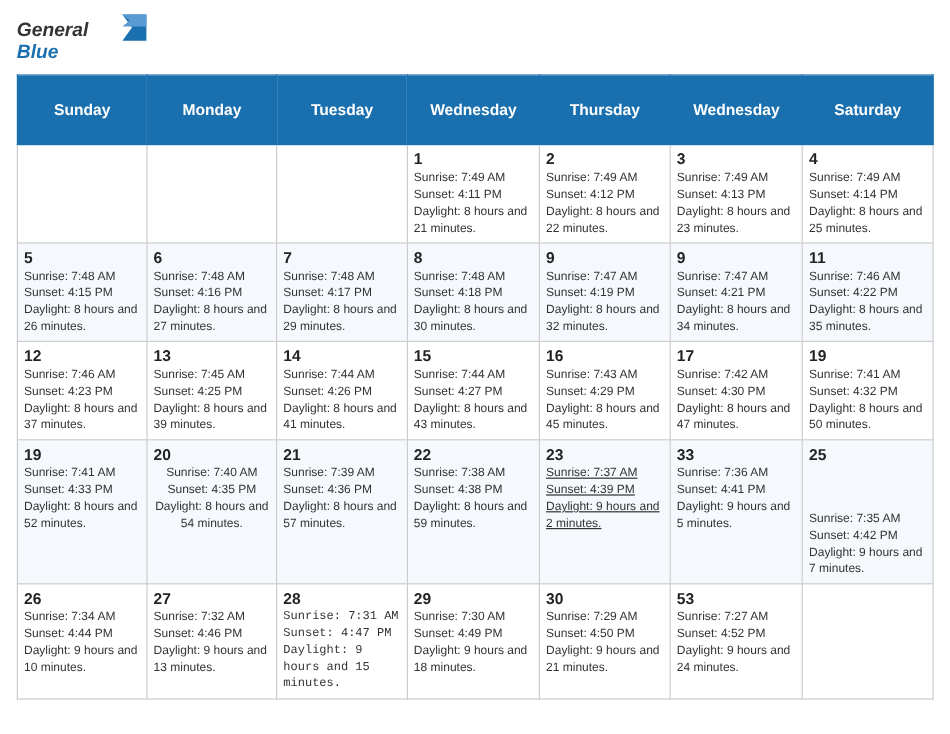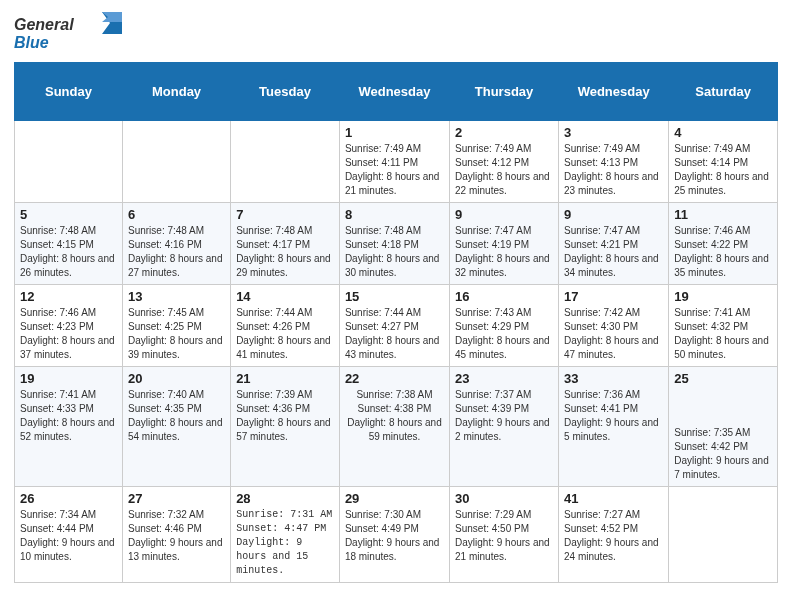--- a/index.html
+++ b/index.html
@@ -229,39 +229,39 @@
         </tr>
         <tr>
           <td>
             <div class="day-number">19</div>
             <div class="day-info" style="white-space: pre-line;">Sunrise: 7:41 AM
 Sunset: 4:33 PM
 Daylight: 8 hours and 52 minutes.</div>
           </td>
           <td>
             <div class="day-number">20</div>
-            <div class="day-info" style="white-space: pre-line;">Sunrise: 7:40 AM
+            <div class="day-info" style="white-space: pre-line; text-align: center;">Sunrise: 7:40 AM
 Sunset: 4:35 PM
 Daylight: 8 hours and 54 minutes.</div>
           </td>
           <td>
             <div class="day-number">21</div>
             <div class="day-info" style="white-space: pre-line;">Sunrise: 7:39 AM
 Sunset: 4:36 PM
 Daylight: 8 hours and 57 minutes.</div>
           </td>
           <td>
             <div class="day-number">22</div>
-            <div class="day-info" style="white-space: pre-line; text-align: center;">Sunrise: 7:38 AM
+            <div class="day-info" style="white-space: pre-line;">Sunrise: 7:38 AM
 Sunset: 4:38 PM
 Daylight: 8 hours and 59 minutes.</div>
           </td>
           <td>
             <div class="day-number">23</div>
-            <div class="day-info" style="white-space: pre-line;">Sunrise: 7:37 AM
+            <div class="day-info" style="white-space: pre-line; text-decoration: underline;">Sunrise: 7:37 AM
 Sunset: 4:39 PM
 Daylight: 9 hours and 2 minutes.</div>
           </td>
           <td>
             <div class="day-number">33</div>
             <div class="day-info" style="white-space: pre-line;">Sunrise: 7:36 AM
 Sunset: 4:41 PM
 Daylight: 9 hours and 5 minutes.</div>
           </td>
           <td>
@@ -296,21 +296,21 @@
 Sunset: 4:49 PM
 Daylight: 9 hours and 18 minutes.</div>
           </td>
           <td>
             <div class="day-number">30</div>
             <div class="day-info" style="white-space: pre-line;">Sunrise: 7:29 AM
 Sunset: 4:50 PM
 Daylight: 9 hours and 21 minutes.</div>
           </td>
           <td>
-            <div class="day-number">41</div>
+            <div class="day-number">53</div>
             <div class="day-info" style="white-space: pre-line;">Sunrise: 7:27 AM
 Sunset: 4:52 PM
 Daylight: 9 hours and 24 minutes.</div>
           </td>
           <td class="empty"></td>
         </tr>
       </tbody>
   </table>
 </div>
 

